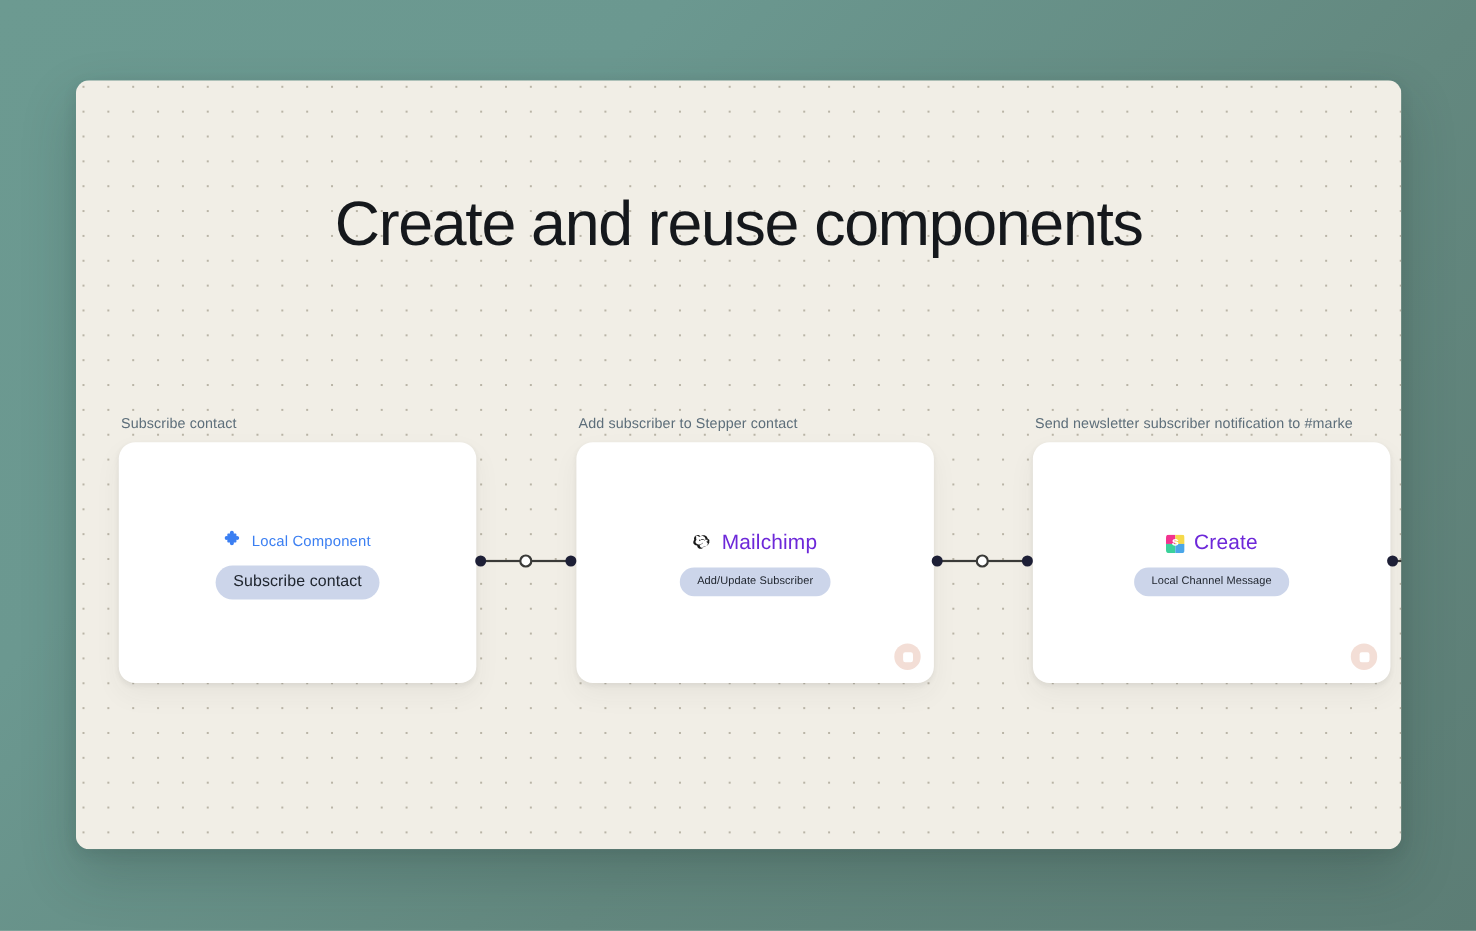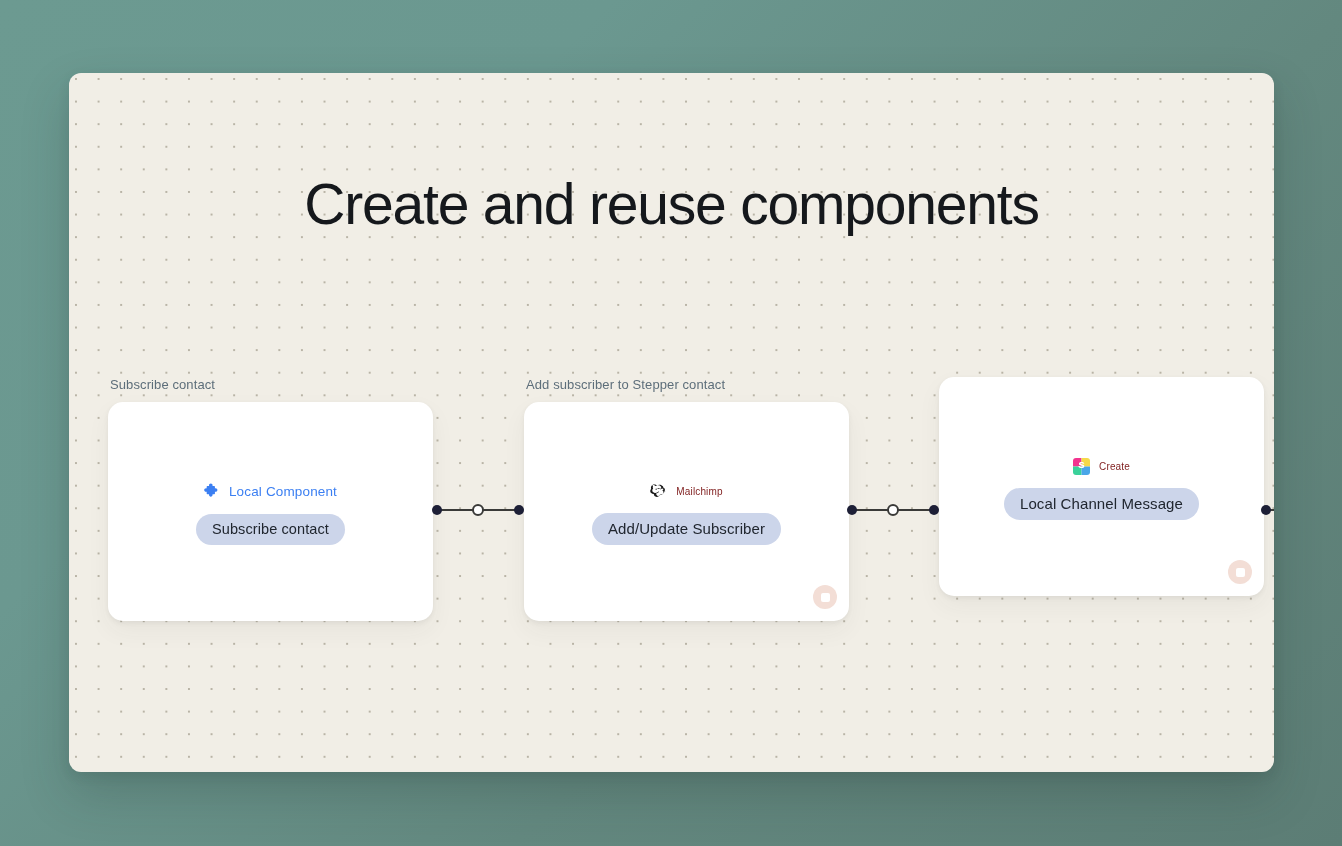--- a/index.html
+++ b/index.html
@@ -93,32 +93,32 @@
   }
 
   .node-app {
     display: flex;
     align-items: center;
     gap: 9px;
     height: 22px;
     margin-bottom: 11px;
   }
   .node-app-name {
-    font-size: 10px;
-    color: #7f1d1d;
+    font-size: 19px;
+    color: #6d28d9;
     letter-spacing: 0.15px;
     white-space: nowrap;
   }
   .node-app.component .node-app-name { color: #3b7ff2; font-size: 13.5px; }
 
   .node-action {
     display: inline-block;
     background: #ccd5ea;
     color: #20262f;
-    font-size: 15px;
+    font-size: 10px;
     letter-spacing: 0.1px;
     padding: 7px 16px 8px;
     border-radius: 18px;
     white-space: nowrap;
   }
   .node-app.component + .node-action { font-size: 14.5px; }
 
   
   .stop-badge {
     position: absolute;
@@ -233,20 +233,21 @@
           <span class="node-app-name">Mailchimp</span>
         </div>
         <div class="node-action">Add/Update Subscriber</div>
         <div class="stop-badge">
             <i></i>
           </div>
       </div>
     </div>
 
     <div class="node-wrap n2">
+      <div class="node-label">Send newsletter subscriber notification to #marke</div>
       <div class="node-card">
         <div class="node-app">
           <span class="icon slack-icon">
             <svg viewBox="0 0 32 32" width="17" height="17" aria-hidden="true">
               <rect x="0" y="0" width="16" height="16" fill="#f2338f"></rect>
               <rect x="16" y="0" width="16" height="16" fill="#f5d94a"></rect>
               <rect x="0" y="16" width="16" height="16" fill="#3ad19a"></rect>
               <rect x="16" y="16" width="16" height="16" fill="#4aa6e8"></rect>
               <path fill="#ffffff" d="M20.6 10.1c0-1.6-1.9-2.6-4.6-2.6-2.9 0-4.8 1.2-4.8 3.3 0 1.8 1.3 2.8 3.5 3.3l1.9.4c1.1.2 1.6.5 1.6 1.1 0 .7-.7 1.1-2 1.1-1.7 0-2.6-.6-2.7-1.7h-3.4c.1 2.5 2.1 3.9 5.8 3.9 3.3 0 5.4-1.4 5.4-3.6 0-1.8-1.2-2.8-3.6-3.3l-1.9-.4c-1-.2-1.5-.5-1.5-1.1 0-.6.6-1 1.8-1 1.3 0 2 .5 2.1 1.5h3.4z"></path>
             </svg>

